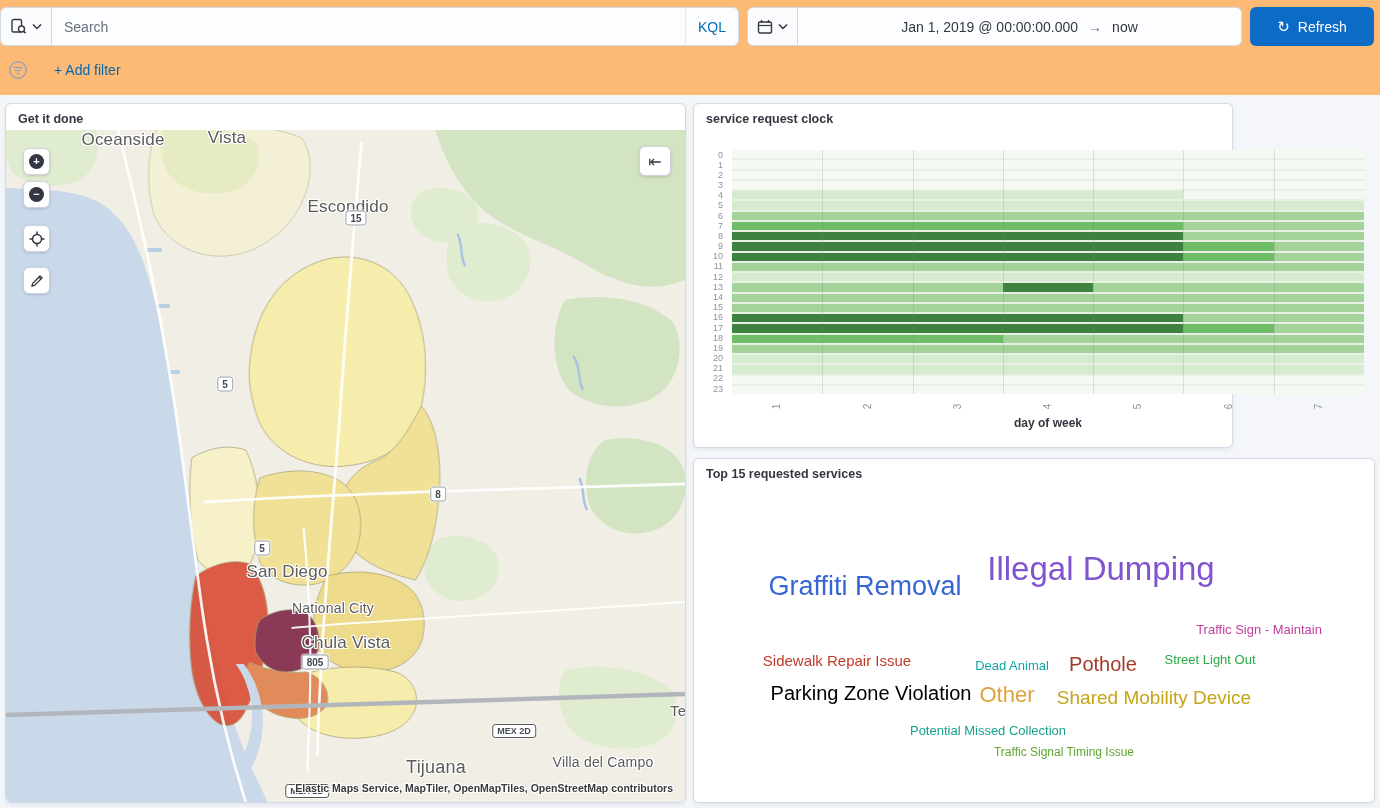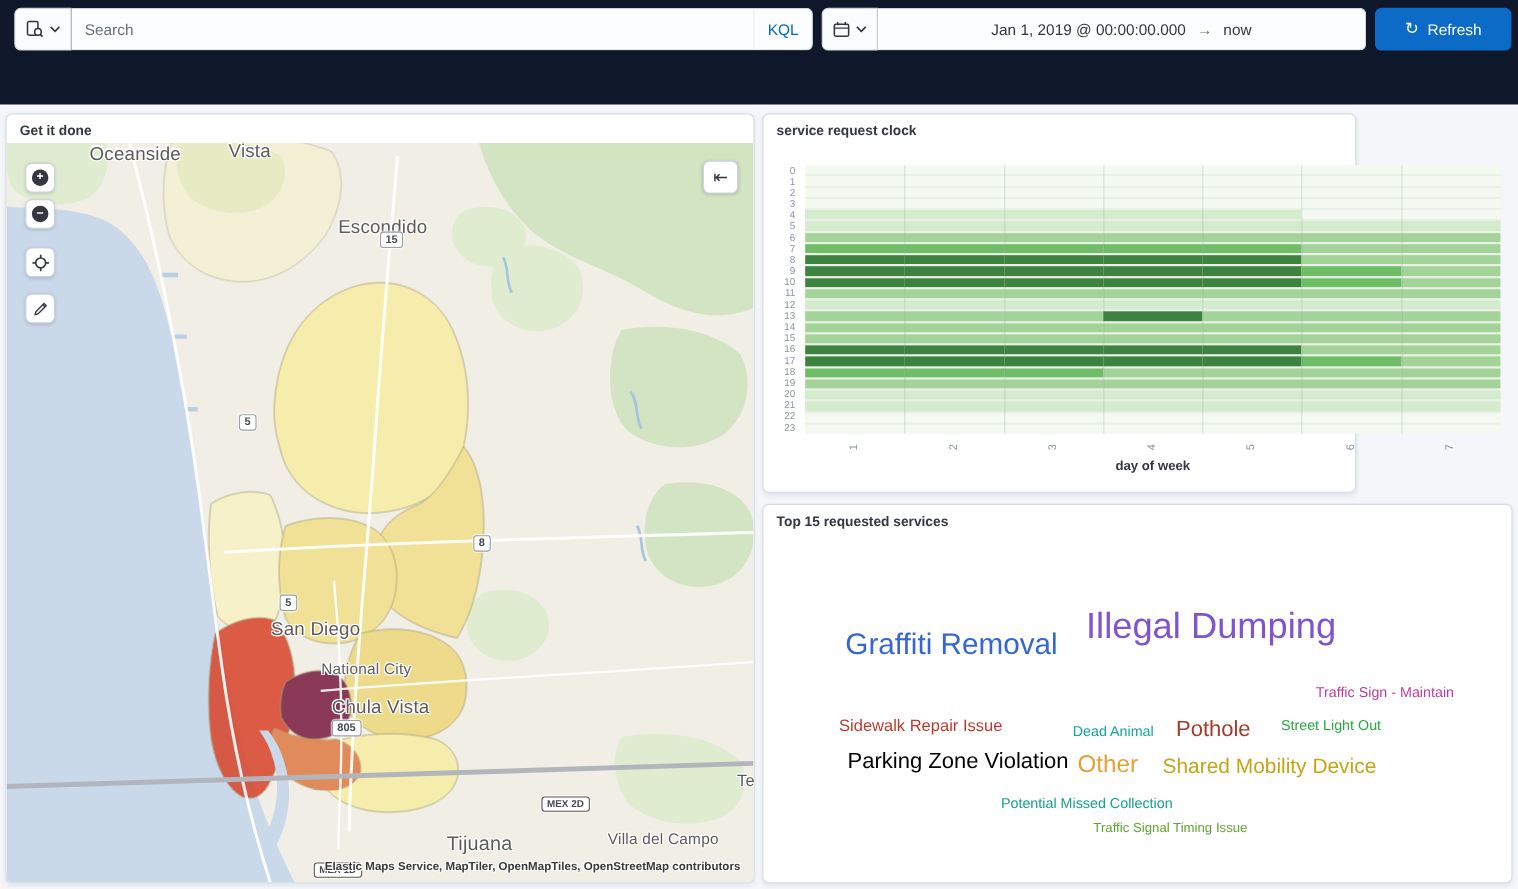--- a/index.html
+++ b/index.html
@@ -6,21 +6,21 @@
   html,body { width:1380px; height:808px; }
   body {
     font-family: "Liberation Sans", "DejaVu Sans", sans-serif;
     background: var(--c-page_bg, #f4f6f9);
     color: var(--c-text, #343741);
     overflow: hidden;
   }
   .page { position:relative; width:1380px; height:808px; }
 
   
-  .top-section { background:#0f172a; height:95px; padding:7px 6px 0 13px; }
+  .top-section { background:#fdba74; height:95px; padding:7px 6px 0 0; }
   .topbar { display:flex; gap:8px; align-items:stretch; height:39px; }
   .search-group { flex:1 1 auto; display:flex; }
   .prepend-btn {
     display:flex; align-items:center; gap:5px; padding:0 9px;
     background:#fbfcfd; border:1px solid var(--c-panel_border,#d3dae6);
     border-radius:6px 0 0 6px; cursor:pointer;
   }
   .search-input-wrap {
     flex:1; display:flex; align-items:center;
     background:#fcfdff; border:1px solid var(--c-panel_border,#d3dae6);
@@ -179,20 +179,31 @@
           <span>now</span>
         </div>
       </div>
 
       <button class="refresh-btn">
         <span class="refresh-icon">↻</span>
         <span>Refresh</span>
       </button>
     </div>
 
+    <div class="filter-row">
+      <span>
+        <svg class="icon-btn-svg" width="20" height="20" viewBox="0 0 20 20">
+          <circle cx="10" cy="10" r="8.3" fill="none" stroke="#98a2b9" stroke-width="1.4"></circle>
+          <line x1="5.5" y1="7.5" x2="14.5" y2="7.5" stroke="#98a2b9" stroke-width="1.4"></line>
+          <line x1="7" y1="10.5" x2="13" y2="10.5" stroke="#98a2b9" stroke-width="1.4"></line>
+          <line x1="8.7" y1="13.5" x2="11.3" y2="13.5" stroke="#98a2b9" stroke-width="1.4"></line>
+        </svg>
+      </span>
+      <a class="add-filter">+ Add filter</a>
+    </div>
   </div>
 
   <div class="content">
 
     <div class="panel map-panel">
       <div class="panel-title">Get it done</div>
       <div class="map-canvas">
         <svg width="679" height="672" viewBox="0 0 680 672" preserveAspectRatio="none">
           <rect x="0" y="0" width="680" height="672" style="fill:var(--map-land,#f0eee5)"></rect>
 

